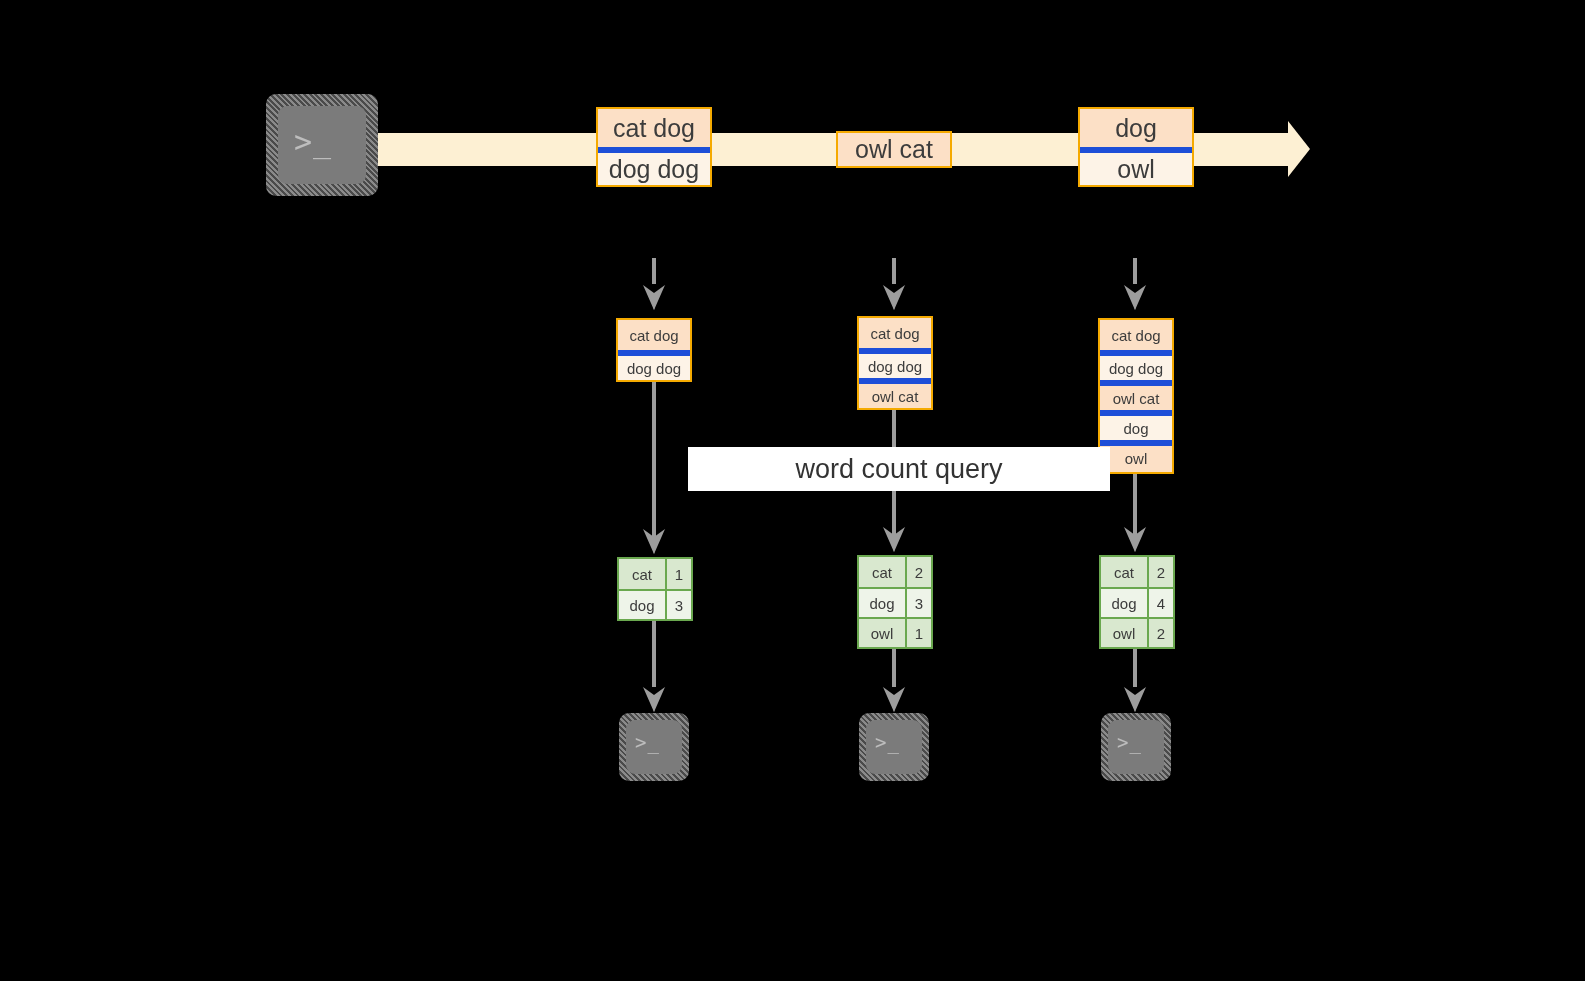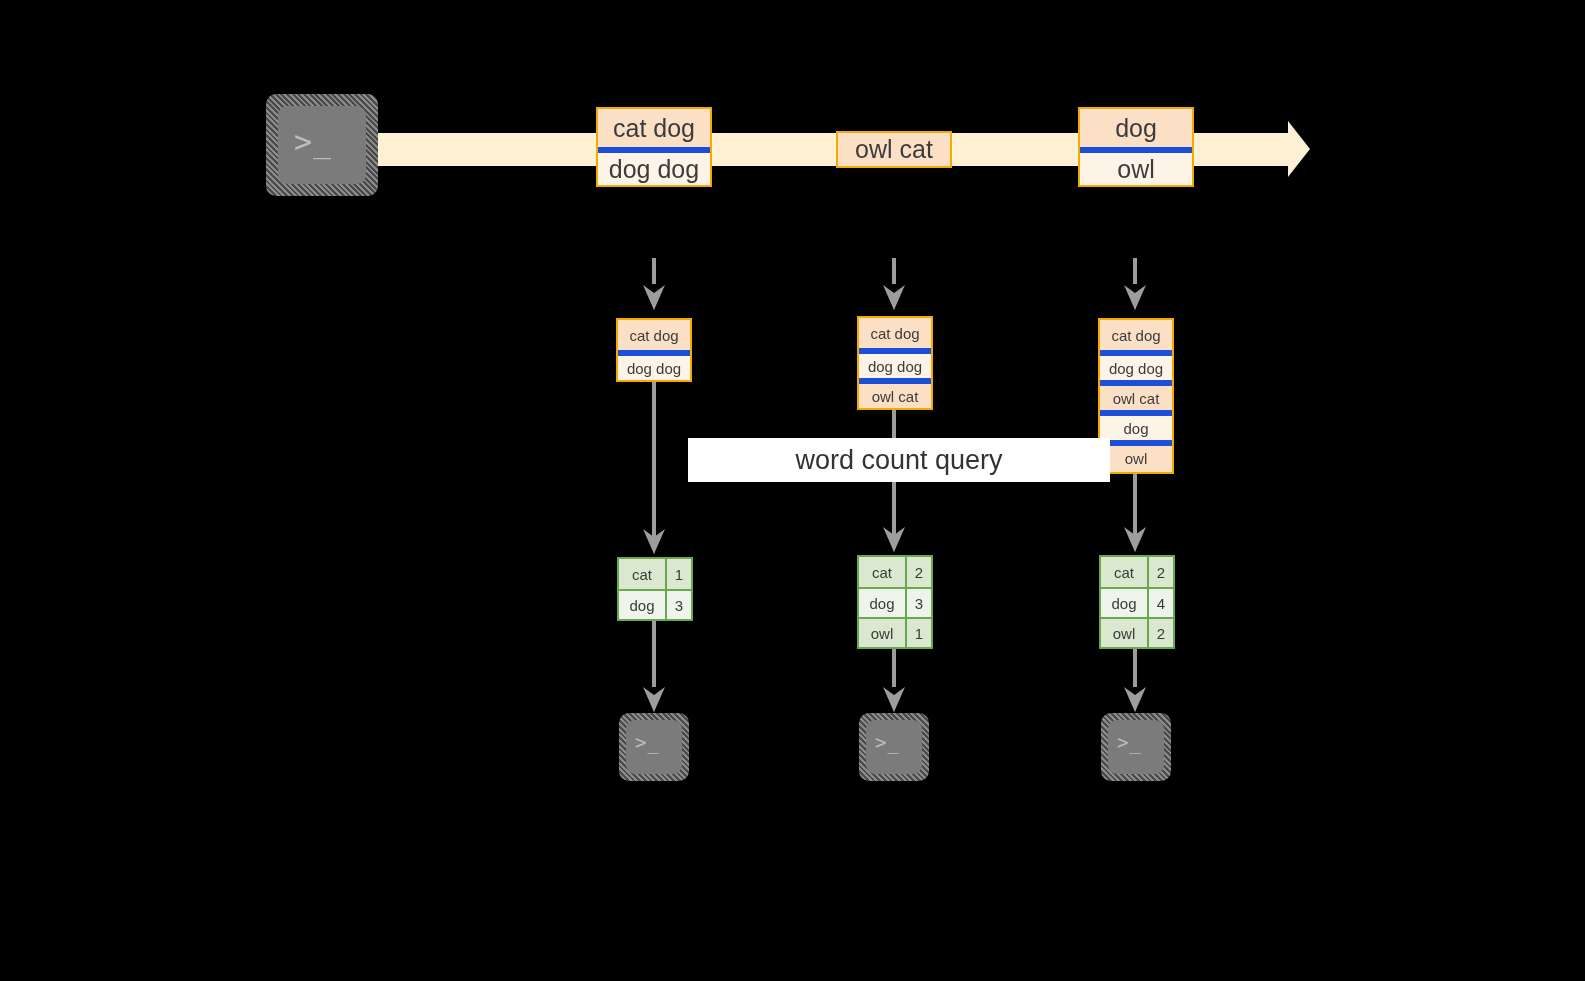--- a/index.html
+++ b/index.html
@@ -55,21 +55,21 @@
   .trow.dark .tcell{background:#d9e8cf;}
   .trow.light .tcell{background:#eef4e9;}
 
   
   .vline{position:absolute;width:4px;background:#9d9d9d;}
   .vdash{position:absolute;width:4px;background:#9d9d9d;}
   .vhead{position:absolute;width:26px;height:26px;}
   .vhead svg{display:block;}
 
   
-  .banner{position:absolute;left:688px;top:438px;width:422px;height:44px;
+  .banner{position:absolute;left:688px;top:447px;width:422px;height:44px;
     background:#ffffff;}
   .banner span{position:absolute;left:0;right:0;top:0;bottom:0;
     display:flex;align-items:center;justify-content:center;
     color:#333;font-size:27px;white-space:nowrap;}
 </style>
 </head>
 <body>
 
 <div id="stage">
 

